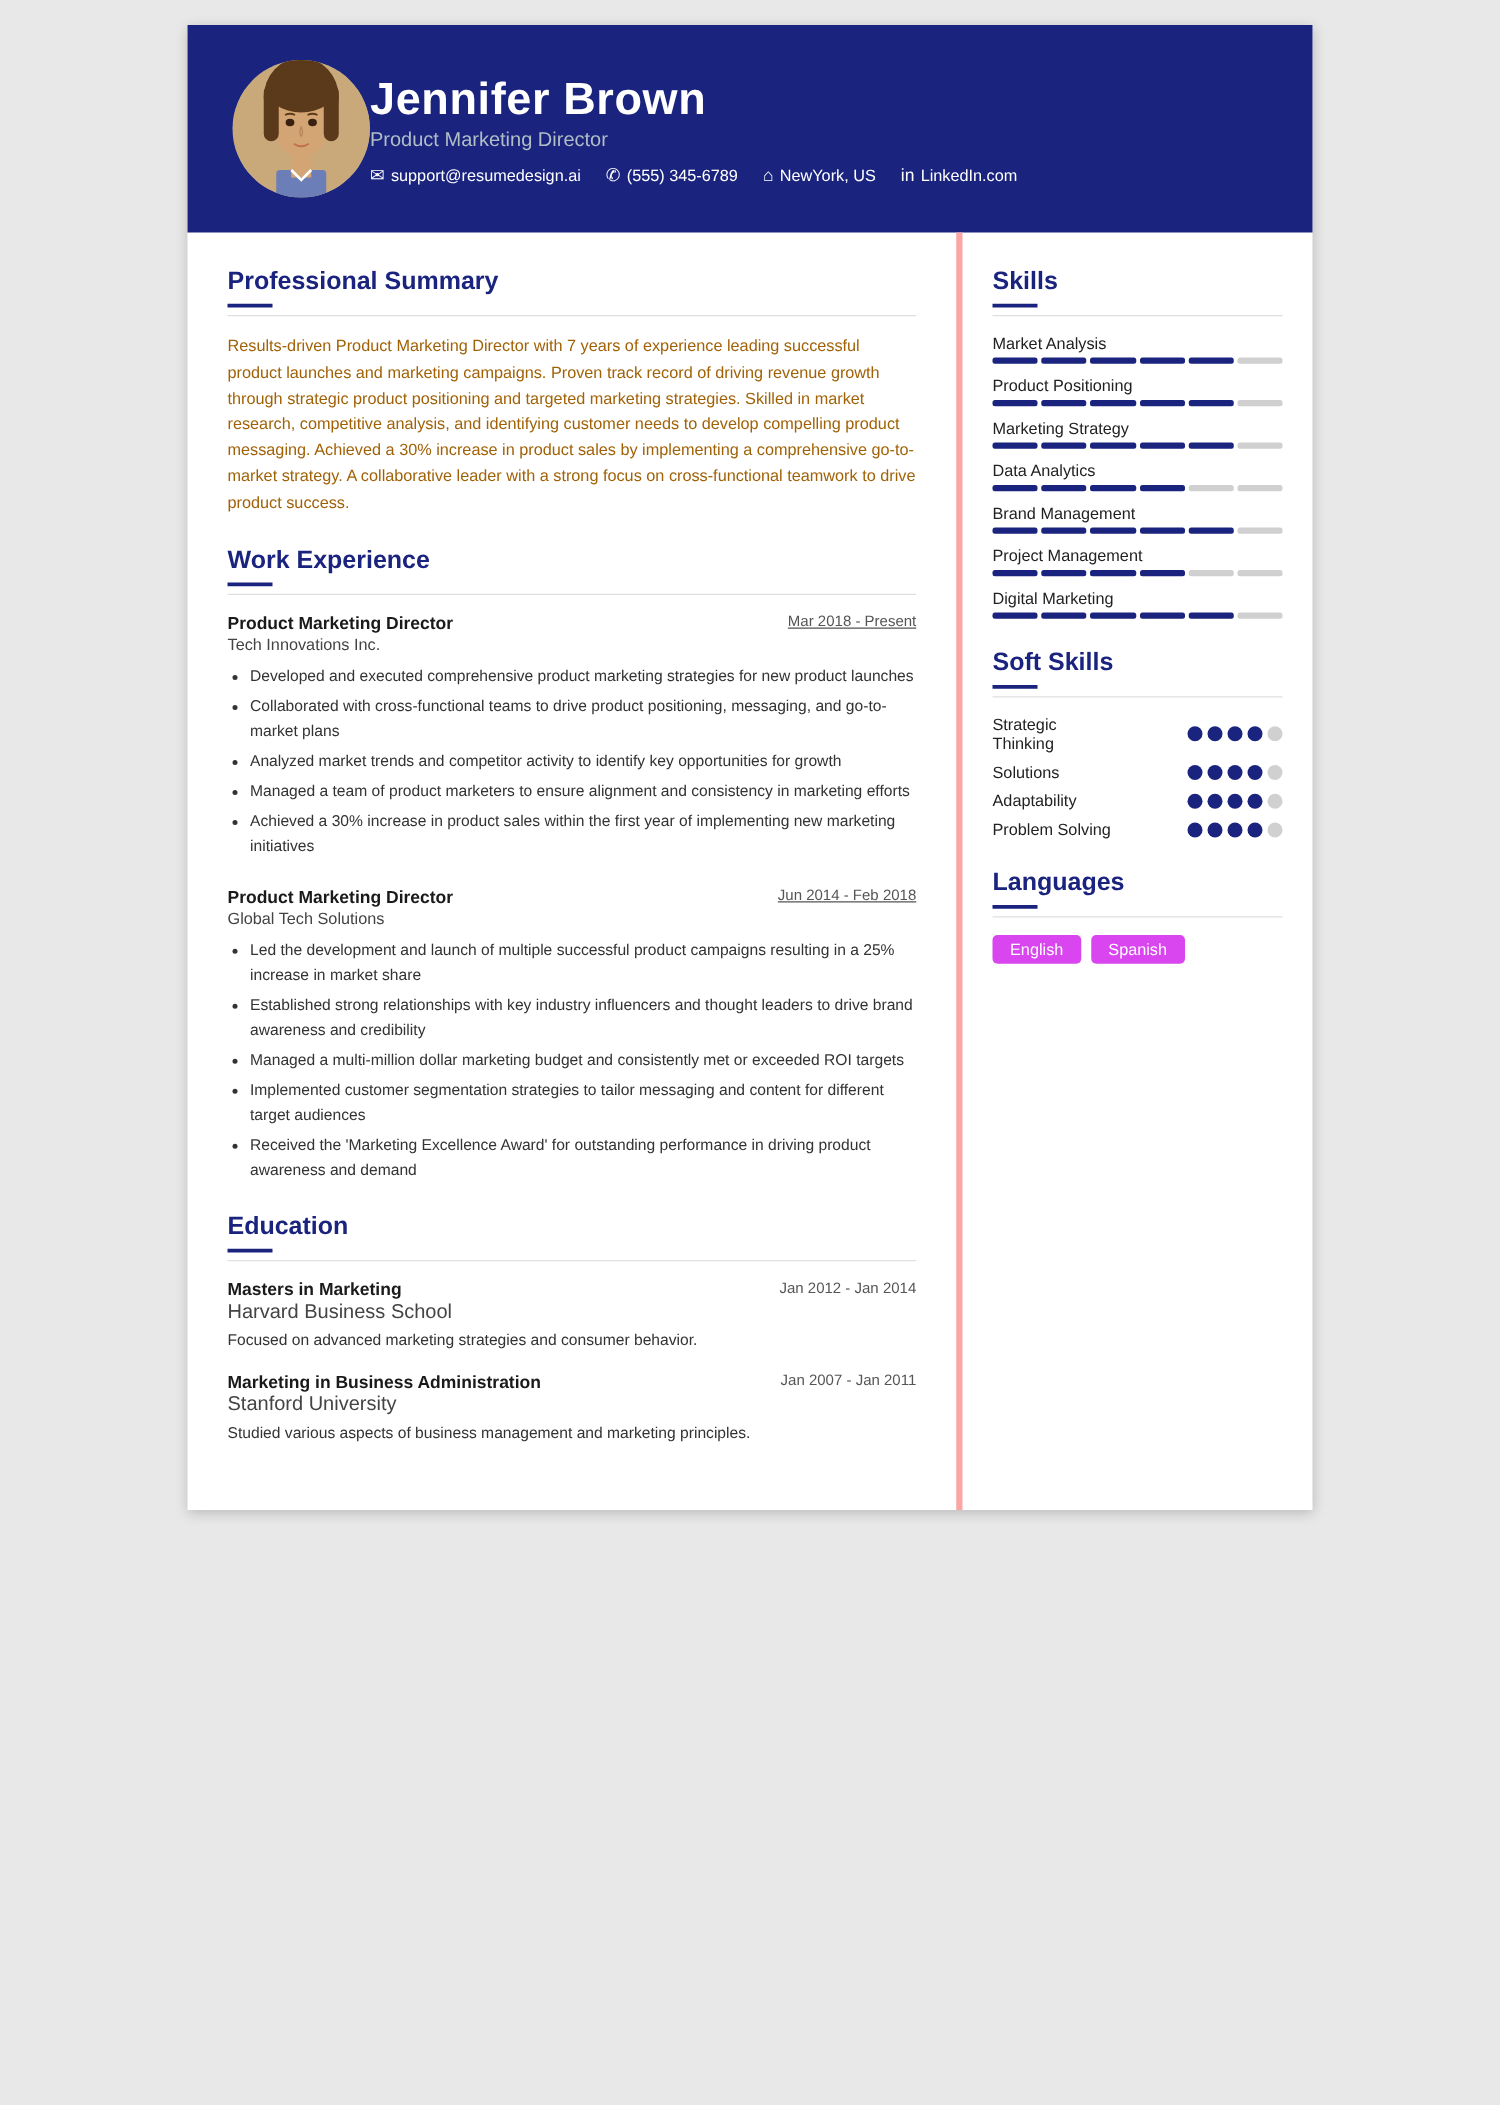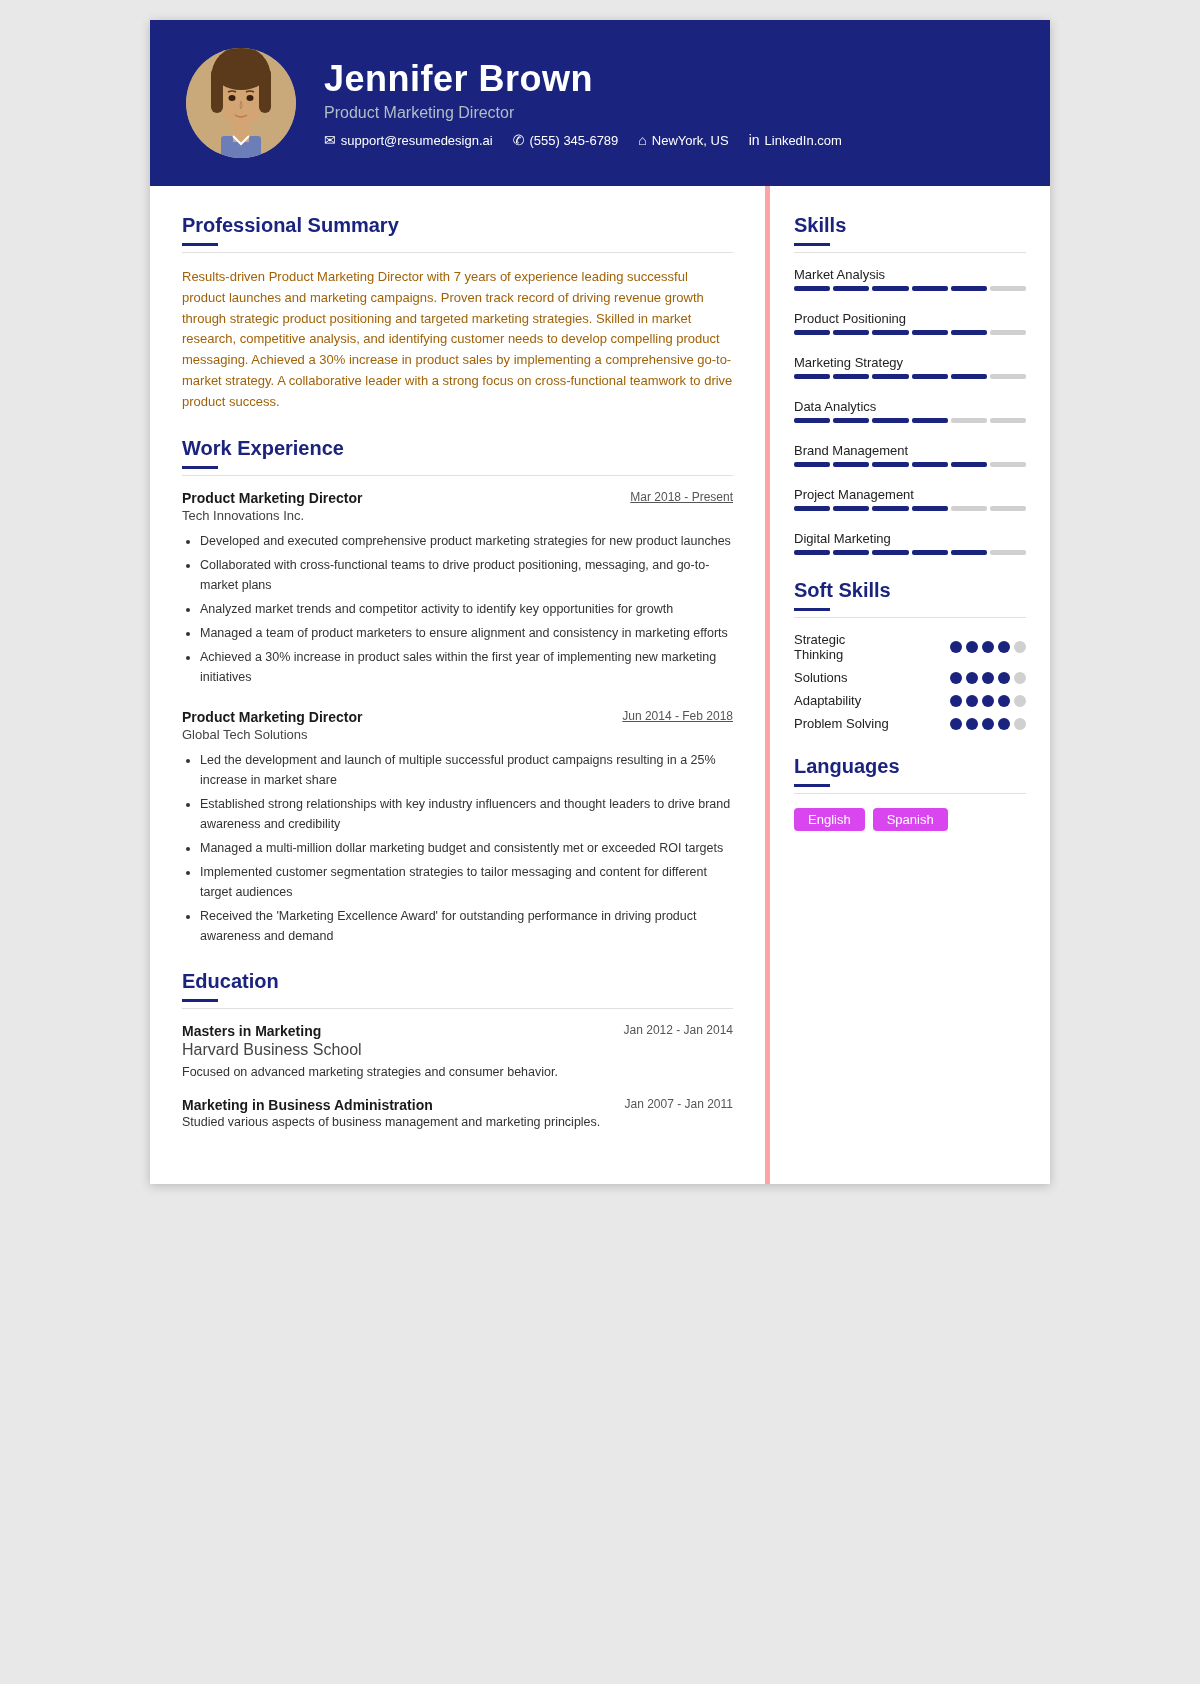--- a/index.html
+++ b/index.html
@@ -15,21 +15,20 @@
       background: #fff;
       box-shadow: 0 2px 10px rgba(0,0,0,0.2);
     }
     
     .header {
       background: #1a237e;
       color: #fff;
       padding: 28px 36px;
       display: flex;
       align-items: center;
-      gap: 28px;
     }
     .avatar {
       width: 110px;
       height: 110px;
       border-radius: 50%;
       overflow: hidden;
       flex-shrink: 0;
       background: #9e9e9e;
       display: flex;
       align-items: center;
@@ -161,21 +160,21 @@
       margin-top: 2px;
       margin-bottom: 4px;
     }
     .edu-desc {
       font-size: 12.5px;
       color: #333;
       line-height: 1.5;
     }
 
     
-    .skill-item { margin-bottom: 20px; }
+    .skill-item { margin-bottom: 10px; }
     .skill-name {
       font-size: 13px;
       color: #222;
       margin-bottom: 4px;
     }
     .seg-filled { background: #1a237e; }
     .seg-empty { background: #d0d0d0; }
 
     
     .soft-skill-item {
@@ -346,20 +345,21 @@
           </div>
           <div class="edu-school">Harvard Business School</div>
           <div class="edu-desc">Focused on advanced marketing strategies and consumer behavior.</div>
         </div>
 
         <div class="edu-block">
           <div class="edu-header">
             <div class="edu-degree">Marketing in Business Administration</div>
             <div class="edu-date">Jan 2007 - Jan 2011</div>
           </div>
+          <div class="edu-school">Stanford University</div>
           <div class="edu-desc">Studied various aspects of business management and marketing principles.</div>
         </div>
       </div>
 
     </div>
 
     <div class="right-col">
 
       <div class="section-block">
         <div class="section-title">Skills</div>

